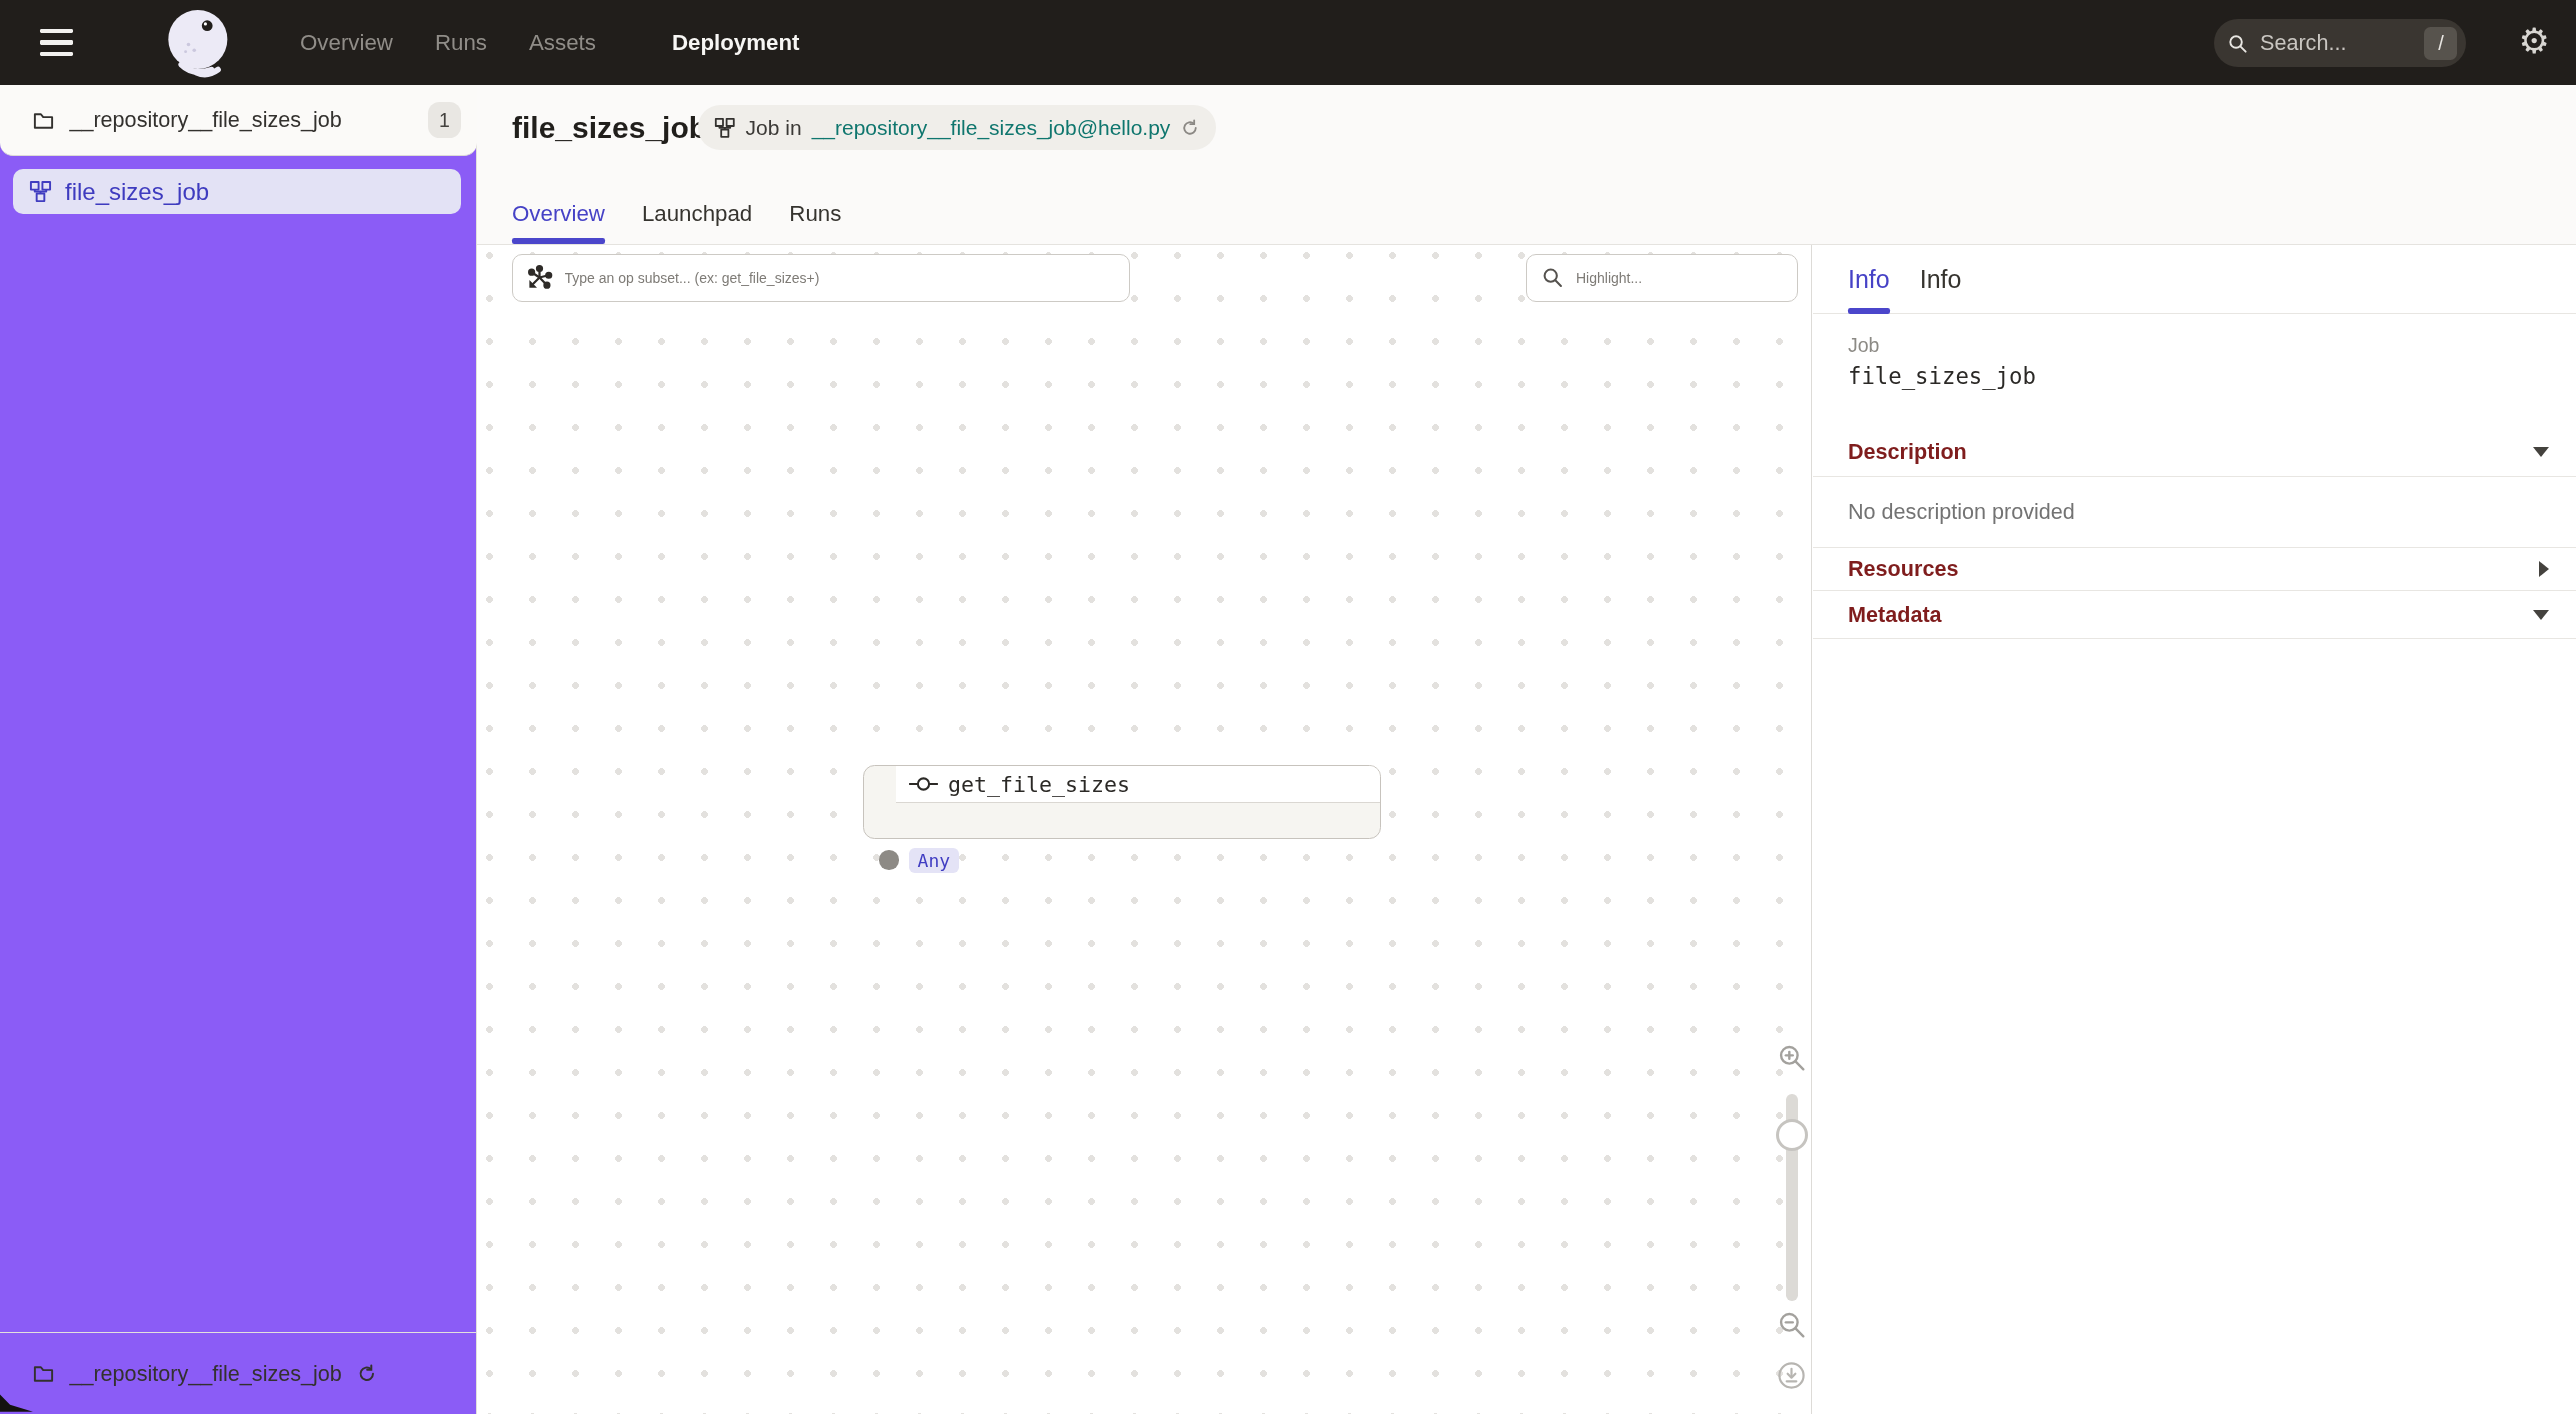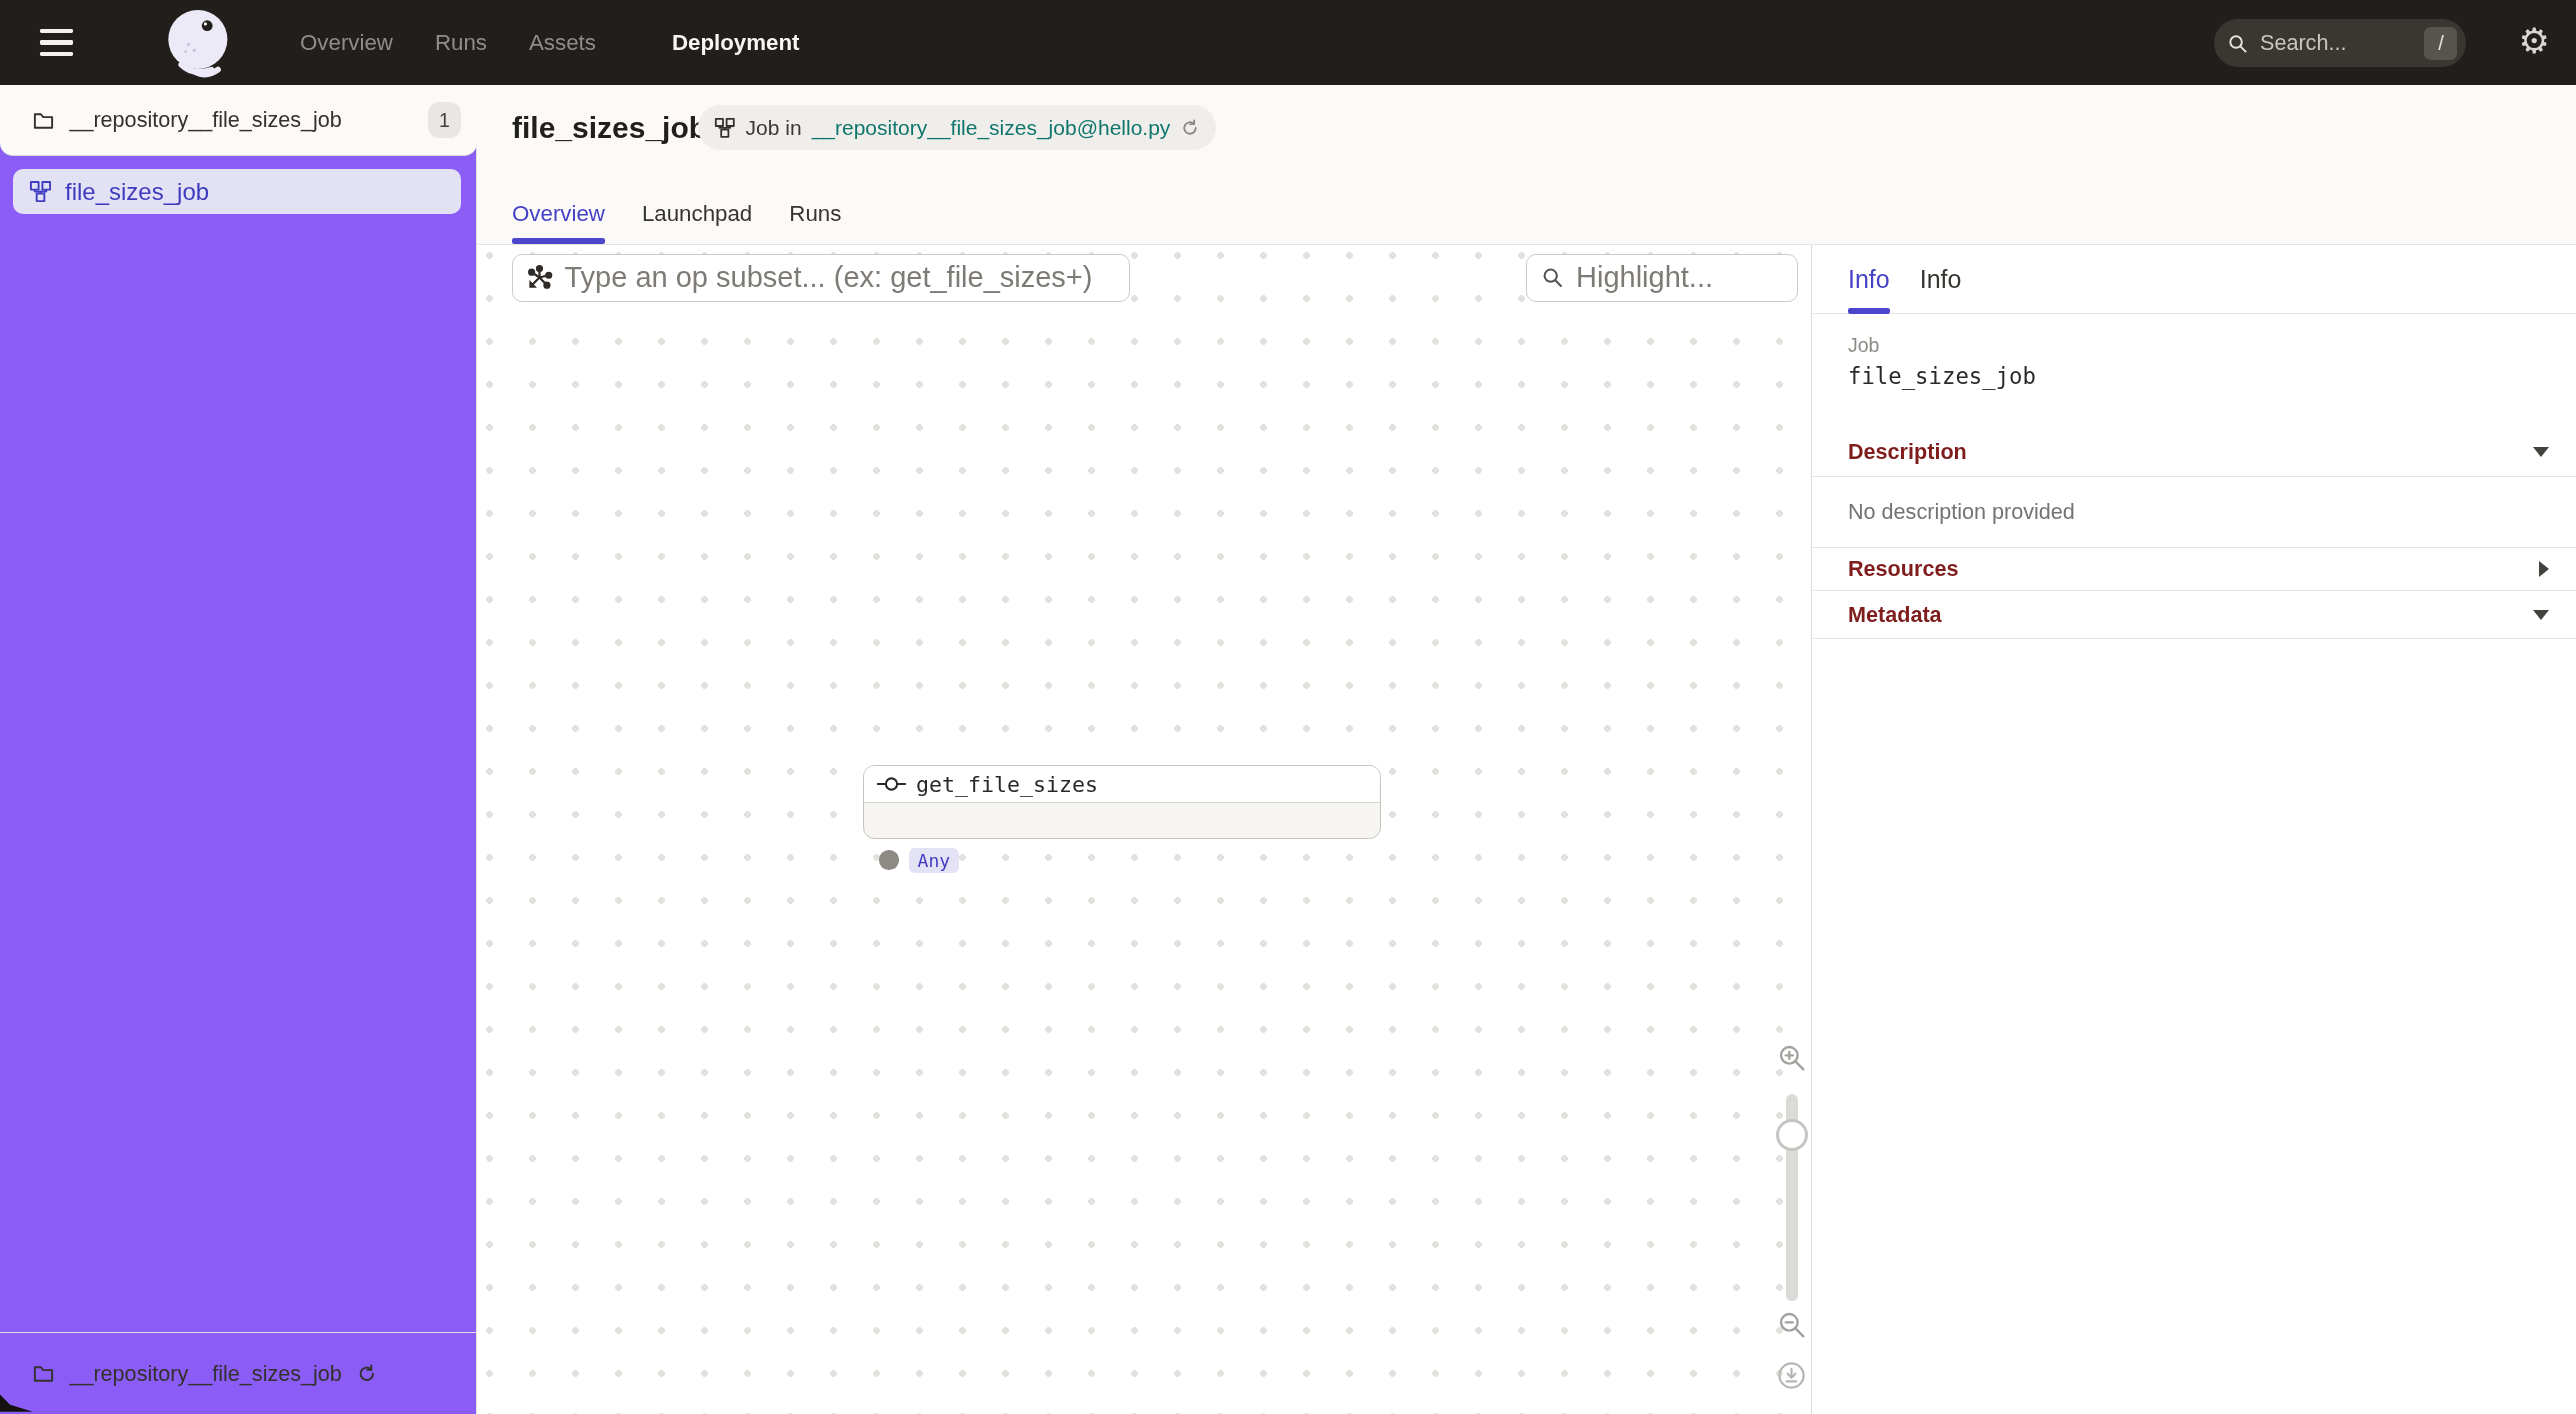--- a/index.html
+++ b/index.html
@@ -56,28 +56,28 @@
          font-family:"Liberation Sans", sans-serif; }
   .tab.active { color:#4642C6; }
   .tab.active::after { content:''; position:absolute; left:0; right:0; bottom:0; height:5.8px; background:#4B46CB; border-radius:2.2px; }
 
   
   .canvas { position:absolute; left:477px; top:245px; width:1335px; height:1169px; background:#FFFFFF;
             background-image:radial-gradient(circle, #E3E1DE 3.2px, transparent 3.6px);
             background-size:43px 43px; background-position:34px 32px; border-right:1.4px solid #DDDBD7; }
   .graph-input { display:flex; align-items:center; gap:11.5px; border:1.4px solid #CDCAC5; border-radius:10px;
                  background:#fff; padding:0 13px; }
-  .graph-input input { flex:1; border:none; outline:none; background:transparent; font-size:29px; color:#ec4899;
+  .graph-input input { flex:1; border:none; outline:none; background:transparent; font-size:14px; color:#ec4899;
                        font-family:"Liberation Sans", sans-serif; min-width:0; }
   .graph-input input::placeholder { color:#7E7B76; }
   .op-input { position:absolute; left:35px; top:8.6px; width:618px; height:48px; }
   .highlight-input { position:absolute; left:1049px; top:8.6px; width:272px; height:48px; }
 
   .node { position:absolute; left:386px; top:520px; width:518px; height:74px; border:1.4px solid #C7C3BD;
-          border-radius:11.5px; background:#F6F5F1; overflow:hidden; cursor:pointer; }
+          border-radius:11.5px; background:#F6F5F1; overflow:hidden; cursor:pointer;padding-left:32px; }
   .node-header { height:37px; background:#fff; border-bottom:1.4px solid #DAD7D2; display:flex; align-items:center;
                  padding:0 13px; gap:10px; }
   .node-header .label { font-size:21.6px; color:#2B2926; }
   .out-port { position:absolute; left:402px; top:605px; width:19.5px; height:19.5px; border-radius:50%; background:#8D8A85; }
   .type-badge { position:absolute; left:432px; top:603px; height:24.5px; padding:0 8.6px; background:#E4E3F6;
                 border-radius:5.8px; display:flex; align-items:center; font-size:18px; color:#403DC2; cursor:pointer; }
 
   .zoom-in-btn  { position:absolute; left:1299px; top:797px; }
   .zoom-out-btn { position:absolute; left:1299px; top:1064px; }
   .slider-track { position:absolute; left:1309px; top:849px; width:11.5px; height:207px; background:#DCDAD6;

